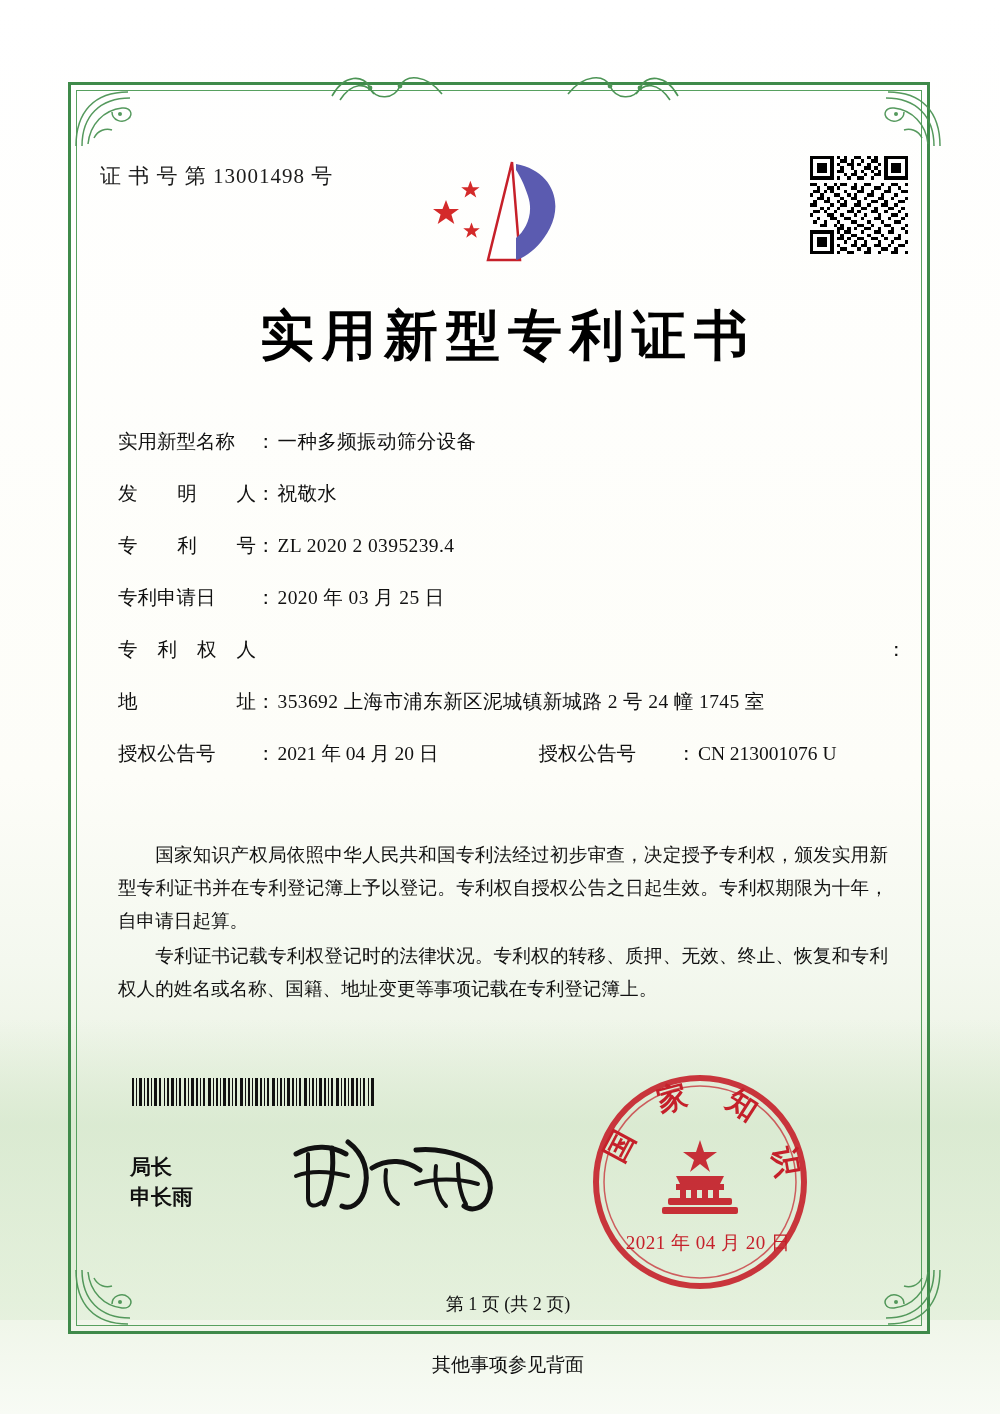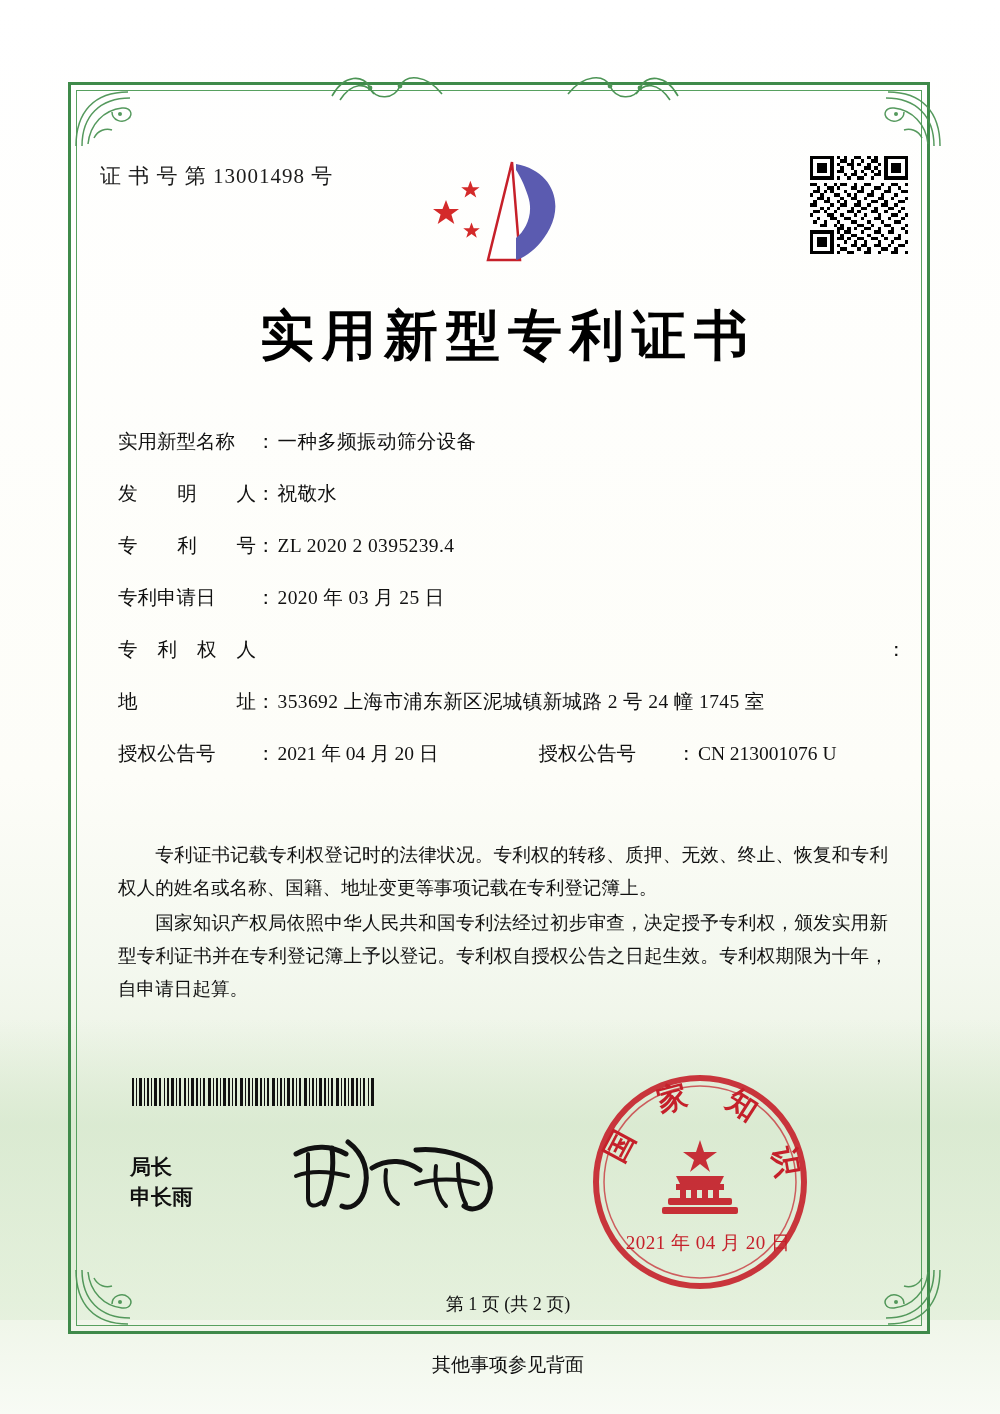--- a/index.html
+++ b/index.html
@@ -586,22 +586,22 @@
           </div>
           <div class="field-colon">：</div>
           <div>CN 213001076 U</div>
         </div>
       </div>
     </div>
 
   </div>
 
   <div class="paragraphs">
+    <p>国家知识产权局依照中华人民共和国专利法经过初步审查，决定授予专利权，颁发实用新型专利证书并在专利登记簿上予以登记。专利权自授权公告之日起生效。专利权期限为十年，自申请日起算。</p>
     <p>专利证书记载专利权登记时的法律状况。专利权的转移、质押、无效、终止、恢复和专利权人的姓名或名称、国籍、地址变更等事项记载在专利登记簿上。</p>
-    <p>国家知识产权局依照中华人民共和国专利法经过初步审查，决定授予专利权，颁发实用新型专利证书并在专利登记簿上予以登记。专利权自授权公告之日起生效。专利权期限为十年，自申请日起算。</p>
   </div>
 
   <div class="barcode">
     <svg viewBox="0 0 242 28" shape-rendering="crispEdges">
       <rect width="242" height="28" fill="none"></rect>
       <g fill="#111">
         <rect x="0" y="0" width="2" height="28"></rect>
           <rect x="4" y="0" width="1" height="28"></rect>
         <rect x="7" y="0" width="3" height="28"></rect>
           <rect x="12" y="0" width="1" height="28"></rect>

